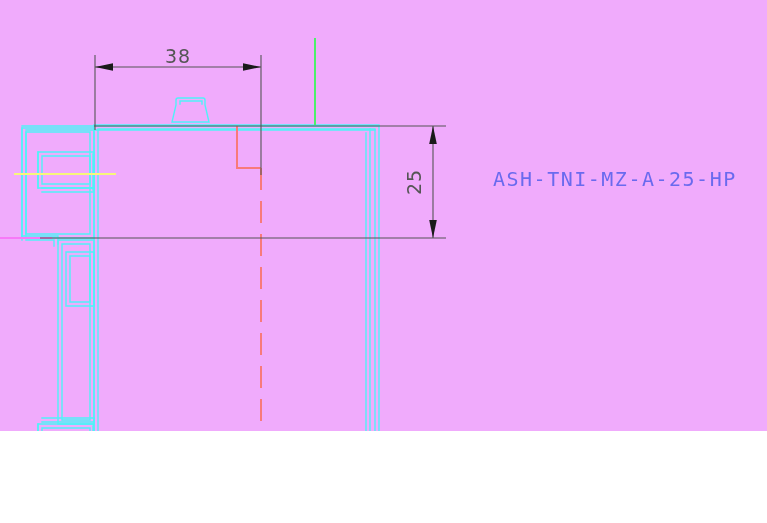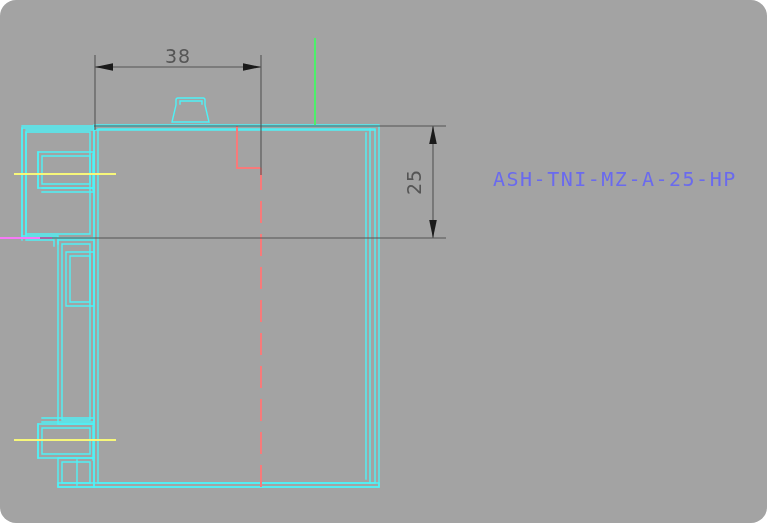--- a/index.html
+++ b/index.html
@@ -7,24 +7,23 @@
     margin: 0;
     padding: 0;
     background: #ffffff;
   }
   body {
     font-family: "Liberation Sans", sans-serif;
   }
   #canvas-root {
     position: relative;
     width: 767px;
-    height: 523px;
-    background: #a3a3a3;
+    height: 431px;
+    background: #f0abfc;
     overflow: hidden;
-    border-radius: 16px;
   }
   #drawing-svg {
     position: absolute;
     left: 0;
     top: 0;
     width: 767px;
     height: 523px;
     display: block;
   }
   .dim-text {

